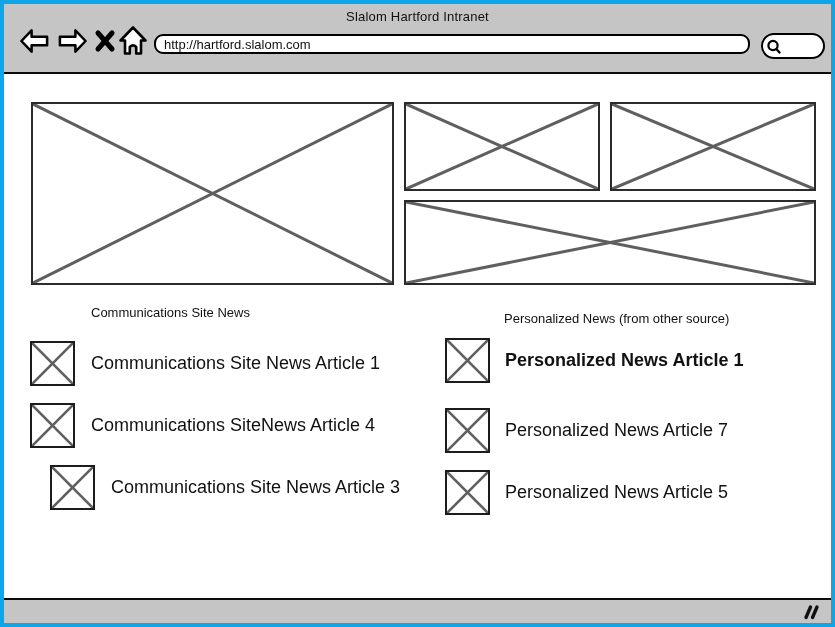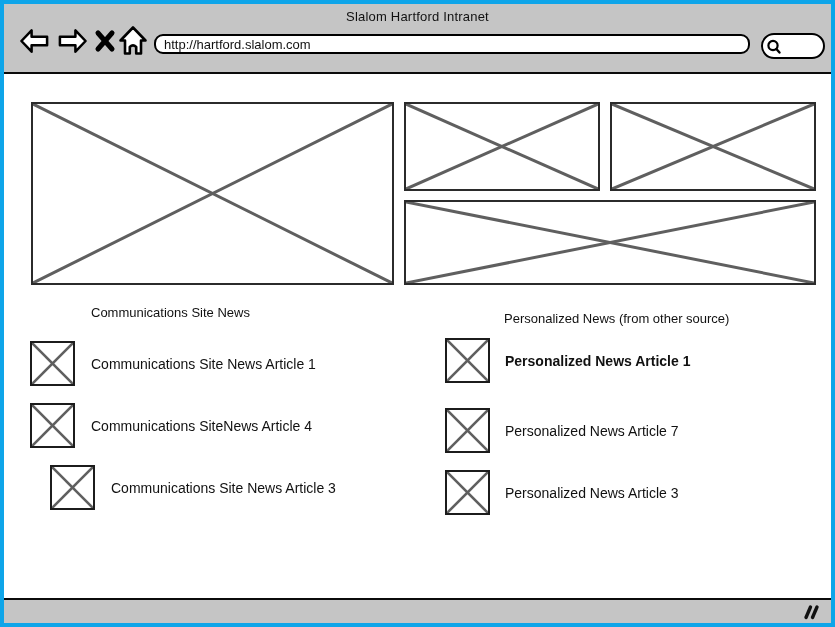--- a/index.html
+++ b/index.html
@@ -48,21 +48,21 @@
   }
   .heading-left{left:87px;top:229px;}
   .heading-right{left:500px;top:235px;}
   .article-row{
     position:absolute;display:flex;align-items:center;height:45px;cursor:pointer;
   }
   .article-row .thumb{
     width:45px;height:45px;border:2px solid #1c1c1c;background:#fff;flex:0 0 auto;
   }
   .article-row .thumb svg{display:block;width:100%;height:100%;}
-  .article-row .label{font-size:14px;color:#111;white-space:nowrap;}
+  .article-row .label{font-size:18px;color:#111;white-space:nowrap;}
   .rows-left .article-row{left:26px;}
   .rows-left .label{margin-left:16px;}
   .row-l1{top:265px;} .row-l2{top:327px;} .row-l3{top:389px;padding-left:20px;}
   .rows-right .article-row{left:441px;}
   .rows-right .label{margin-left:15px;}
   .row-r1{top:262px;font-weight:bold;} .row-r2{top:332px;} .row-r3{top:394px;}
   
   .statusbar{
     position:absolute;left:0;right:0;bottom:0;height:25px;
     background:#c5c5c5;border-top:2px solid #0b0b0b;
@@ -202,21 +202,21 @@
         </span>
         <span class="label">Personalized News Article 7</span>
       </div>
       <div class="article-row row-r3">
         <span class="thumb">
           <svg viewBox="0 0 100 100" preserveAspectRatio="none">
             <line x1="0" y1="0" x2="100" y2="100" stroke="#5f5f5f" stroke-width="2.6" vector-effect="non-scaling-stroke"></line>
             <line x1="100" y1="0" x2="0" y2="100" stroke="#5f5f5f" stroke-width="2.6" vector-effect="non-scaling-stroke"></line>
           </svg>
         </span>
-        <span class="label">Personalized News Article 3</span>
+        <span class="label">Personalized News Article 5</span>
       </div>
     </div>
 
   </div>
 
   <div class="statusbar">
     <span class="resize-grip">
       <svg width="18" height="16" viewBox="0 0 18 16">
         <line x1="4" y1="13.5" x2="8.5" y2="3" stroke="#111" stroke-width="3.4" stroke-linecap="round"></line>
         <line x1="10.5" y1="13.5" x2="15" y2="3" stroke="#111" stroke-width="3.4" stroke-linecap="round"></line>

